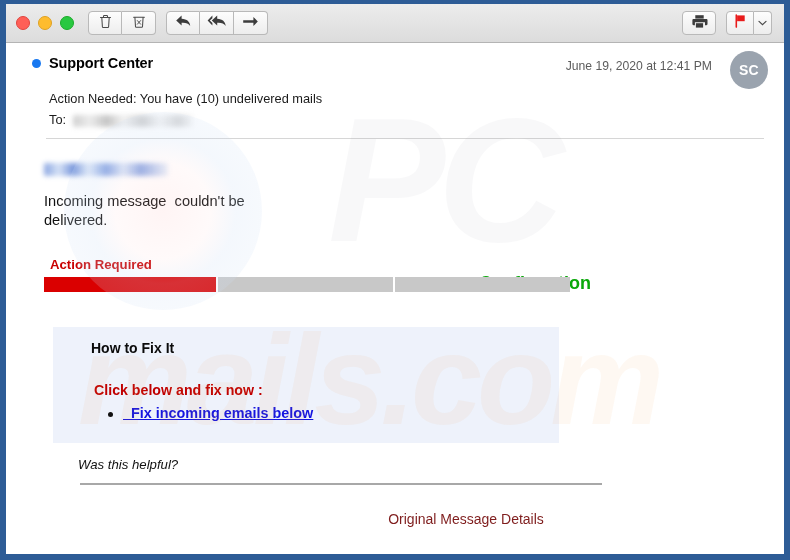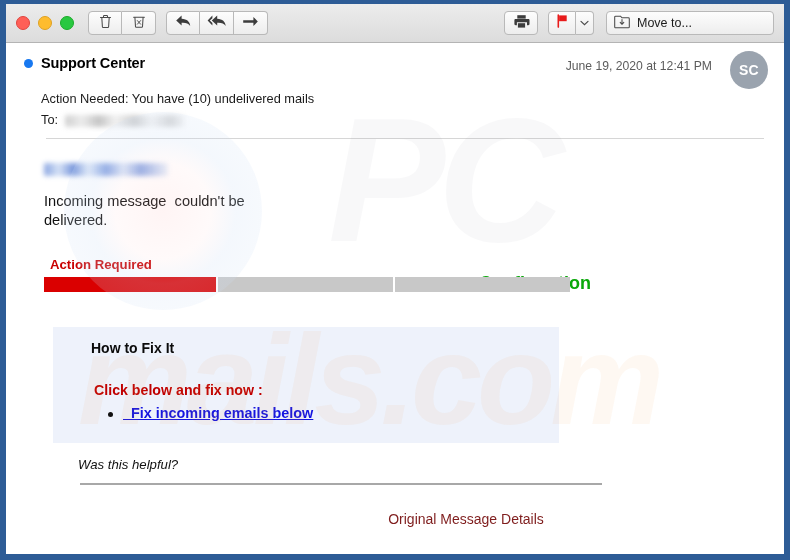--- a/index.html
+++ b/index.html
@@ -118,21 +118,21 @@
     background: linear-gradient(#fdfdfd, #ededed);
     border: 1px solid #b9b9b9;
     border-radius: 4px 0 0 4px;
     display: flex; align-items: center; justify-content: center;
     box-sizing: border-box;
   }
 
   
   #mail-header {
     position: relative;
-    padding: 12px 14px 0 18px;
+    padding: 12px 14px 0 26px;
     background: #ffffff;
   }
   #sender-row {
     display: flex;
     align-items: center;
   }
   #unread-dot {
     width: 9px; height: 9px;
     border-radius: 50%;
     background: #1878f0;
@@ -458,29 +458,20 @@
         </div>
         <div class="tb-btn-caret">
           <span>
             <svg width="9" height="6" viewBox="0 0 9 6">
               <path d="M1 1.4L4.5 4.6 8 1.4" fill="none" stroke="#4a4a4a" stroke-width="1.2" stroke-linecap="round"></path>
             </svg>
           </span>
         </div>
       </div>
 
-      <div class="tb-btn-wide" id="move-to-button">
-        <span>
-          <svg width="16" height="16" viewBox="0 0 16 16">
-            <path d="M1.6 2.2h5l1.3 1.6h6.5c.5 0 .9.4.9.9v8.2c0 .5-.4.9-.9.9H1.6c-.5 0-.9-.4-.9-.9V3.1c0-.5.4-.9.9-.9z" fill="none" stroke="#4a4a4a" stroke-width="1.05"></path>
-            <path d="M8 5.6v4.5M6.2 8.4L8 10.3l1.8-1.9" fill="none" stroke="#4a4a4a" stroke-width="1.05" stroke-linecap="round" stroke-linejoin="round"></path>
-          </svg>
-        </span>
-        <span>Move to...</span>
-      </div>
     </div>
 
     <div id="watermark">
       <div id="wm-circle"></div>
       <div id="wm-pc">PC</div>
       <div id="wm-risk">mails.com</div>
     </div>
 
     <div id="mail-header">
       <div id="sender-row">

